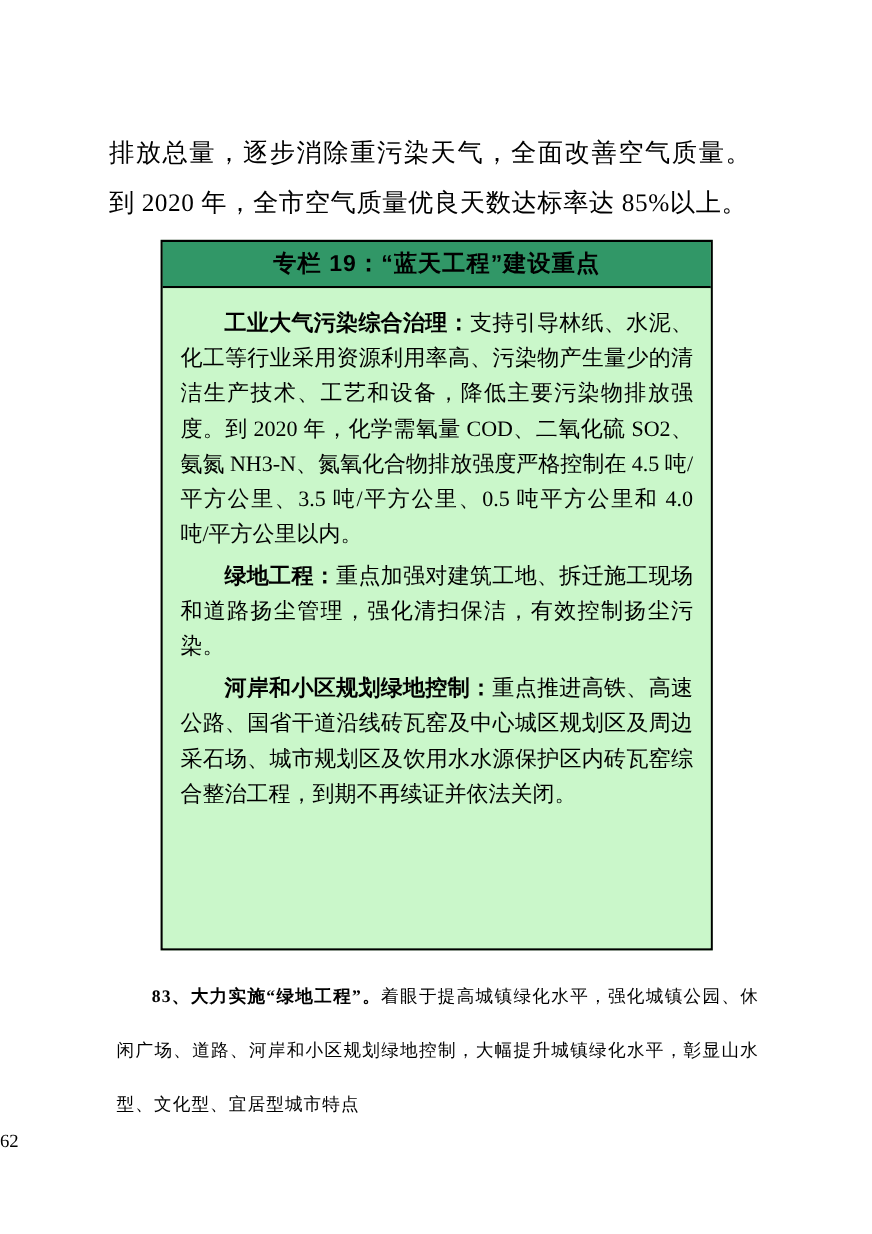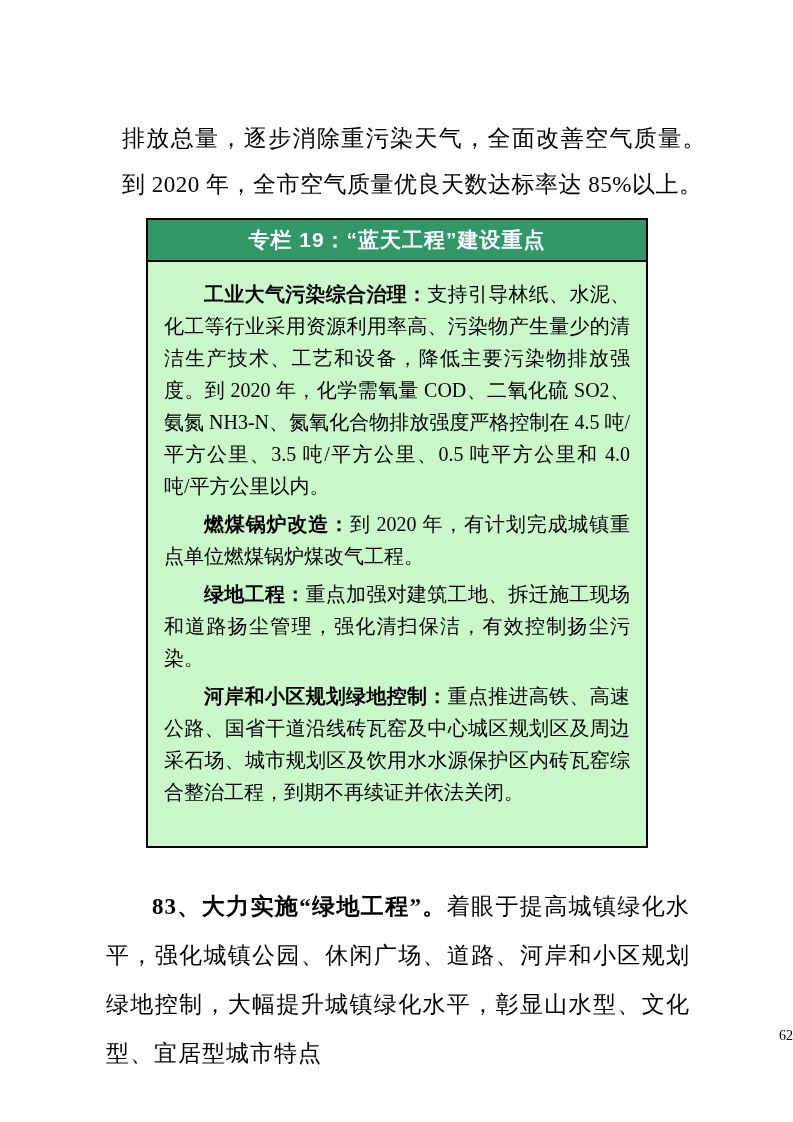--- a/index.html
+++ b/index.html
@@ -13,21 +13,21 @@
     position: relative;
     width: 793px;
     height: 1122px;
     background: #ffffff;
     overflow: hidden;
   }
   
   .intro-para {
     position: absolute;
     top: 116px;
-    left: 122px;
+    left: 99px;
     width: 584px;
     margin: 0;
     font-size: 23px;
     line-height: 46px;
     text-align: justify;
     letter-spacing: 0.5px;
   }
   
   .feature-box {
     position: absolute;
@@ -39,29 +39,29 @@
     background: #caf7ca;
   }
   .feature-box-header {
     height: 40px;
     line-height: 40px;
     background: #319767;
     border-bottom: 2px solid #000000;
     text-align: center;
   }
   .feature-box-title {
-    color: #ffffff;
+    color: #000000;
     font-size: 21px;
     font-weight: 700;
     font-family: "Liberation Sans", "DejaVu Sans", sans-serif;
     letter-spacing: 1px;
   }
   .feature-box-body {
     background: #caf7ca;
-    padding: 16px 16px 0 16px;
+    padding: 16px 16px 16px 16px;
     height: 568px;
     overflow: hidden;
   }
   .box-para {
     margin: 0 0 6px 0;
     font-size: 20px;
     line-height: 32px;
     text-align: justify;
     text-indent: 2em;
   }
@@ -69,55 +69,54 @@
     font-weight: 700;
     font-family: "Liberation Sans", "DejaVu Sans", sans-serif;
   }
   
   .closing-para {
     position: absolute;
     top: 882px;
     left: 106px;
     width: 584px;
     margin: 0;
-    font-size: 23px;
+    font-size: 16px;
     line-height: 49px;
     text-align: justify;
     text-indent: 2em;
     letter-spacing: 1px;
   }
   .closing-para-lead {
     font-weight: 700;
   }
   
   .page-number {
     position: absolute;
     top: 1028px;
     left: 0;
     width: 100%;
-    text-align: right;
-    font-size: 14px;
+    text-align: left;
+    font-size: 17px;
   }
 </style>
 </head>
 <body>
 
 <div class="page">
 
   <p class="intro-para">排放总量，逐步消除重污染天气，全面改善空气质量。到 2020 年，全市空气质量优良天数达标率达 85%以上。</p>
 
   <div class="feature-box">
     <div class="feature-box-header">
       <span class="feature-box-title">专栏 19：“蓝天工程”建设重点</span>
     </div>
     <div class="feature-box-body">
 
       <p class="box-para"><span class="box-para-lead">工业大气污染综合治理：</span><span>支持引导林纸、水泥、化工等行业采用资源利用率高、污染物产生量少的清洁生产技术、工艺和设备，降低主要污染物排放强度。到 2020 年，化学需氧量 COD、二氧化硫 SO2、氨氮 NH3-N、氮氧化合物排放强度严格控制在 4.5 吨/平方公里、3.5 吨/平方公里、0.5 吨平方公里和 4.0 吨/平方公里以内。</span></p>
 
-      <p class="box-para"><span class="box-para-lead">燃煤锅炉改造：</span><span>到 2020 年，有计划完成城镇重点单位燃煤锅炉煤改气工程。</span></p>
 
 
       <p class="box-para"><span class="box-para-lead">绿地工程：</span><span>重点加强对建筑工地、拆迁施工现场和道路扬尘管理，强化清扫保洁，有效控制扬尘污染。</span></p>
 
       <p class="box-para"><span class="box-para-lead">河岸和小区规划绿地控制：</span><span>重点推进高铁、高速公路、国省干道沿线砖瓦窑及中心城区规划区及周边采石场、城市规划区及饮用水水源保护区内砖瓦窑综合整治工程，到期不再续证并依法关闭。</span></p>
 
     </div>
   </div>
 
   <p class="closing-para"><span class="closing-para-lead">83、大力实施“绿地工程”。</span><span>着眼于提高城镇绿化水平，强化城镇公园、休闲广场、道路、河岸和小区规划绿地控制，大幅提升城镇绿化水平，彰显山水型、文化型、宜居型城市特点</span></p>

